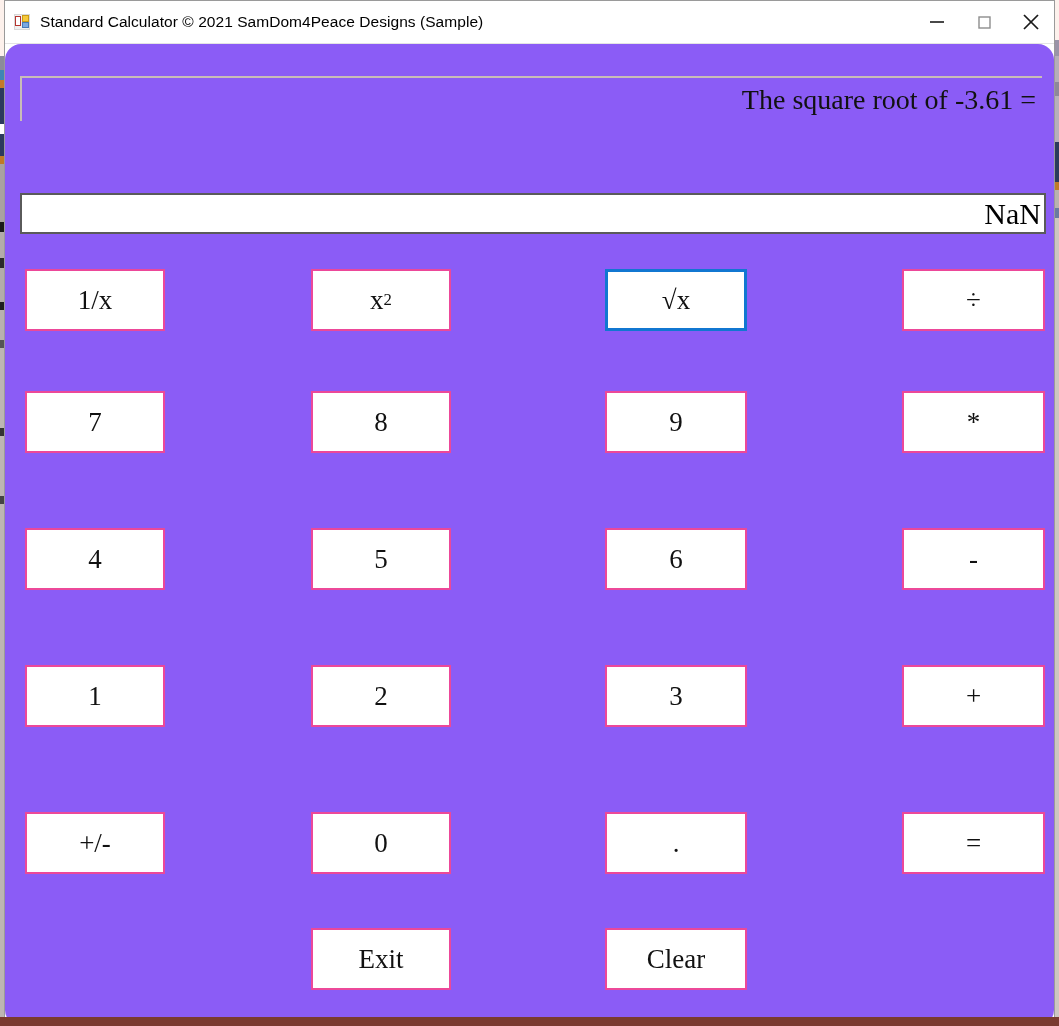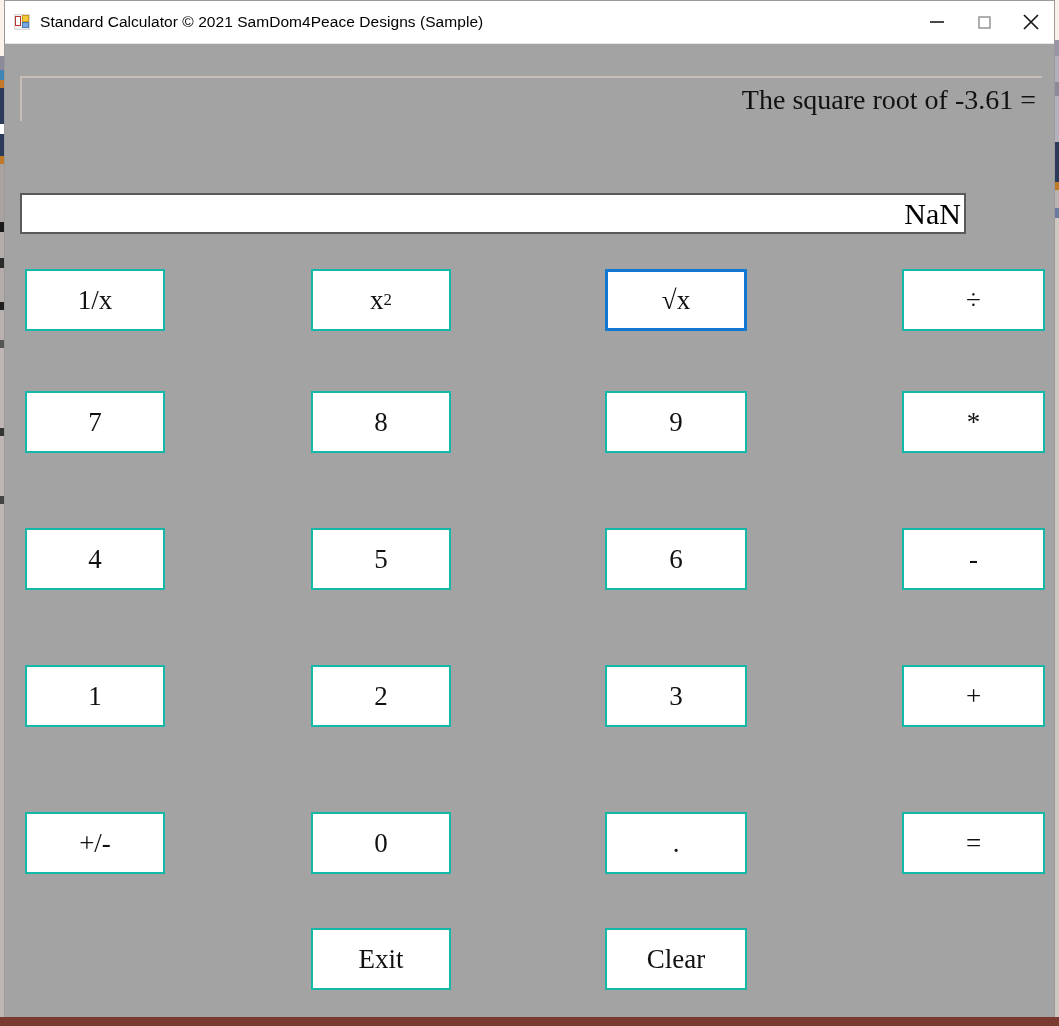--- a/index.html
+++ b/index.html
@@ -108,21 +108,22 @@
     align-items: center;
     justify-content: center;
     background: transparent;
   }
   .win-btn svg { display: block; }
 
   
   #form-body {
     position: relative;
     height: 982px;
-    background: #a3a3a3;
+    background: #8b5cf6;
+    border-radius: 16px;
   }
 
   
   #expr-label {
     position: absolute;
     left: 15px;
     top: 32px;
     width: 1022px;
     height: 45px;
     box-sizing: border-box;
@@ -138,42 +139,42 @@
     font-size: 28px;
     color: #111111;
     white-space: nowrap;
   }
 
   
   #result-box {
     position: absolute;
     left: 15px;
     top: 149px;
-    width: 946px;
+    width: 1026px;
     height: 41px;
     box-sizing: border-box;
     border: 2px solid #5a5a5a;
     background: #ffffff;
     display: flex;
     align-items: center;
     justify-content: flex-end;
     padding-right: 3px;
     font-family: "Liberation Serif", serif;
     font-size: 30px;
     color: #000000;
     white-space: nowrap;
     padding-left: 19px;
   }
 
   
   .calc-btn {
     position: absolute;
     box-sizing: border-box;
     background: #ffffff;
-    border: 2px solid #14b8a6;
+    border: 2px solid #ec4899;
     font-family: "Liberation Serif", serif;
     font-size: 27px;
     color: #111111;
     display: flex;
     align-items: center;
     justify-content: center;
     padding: 0;
     line-height: 1;
     cursor: default;
     white-space: nowrap;

